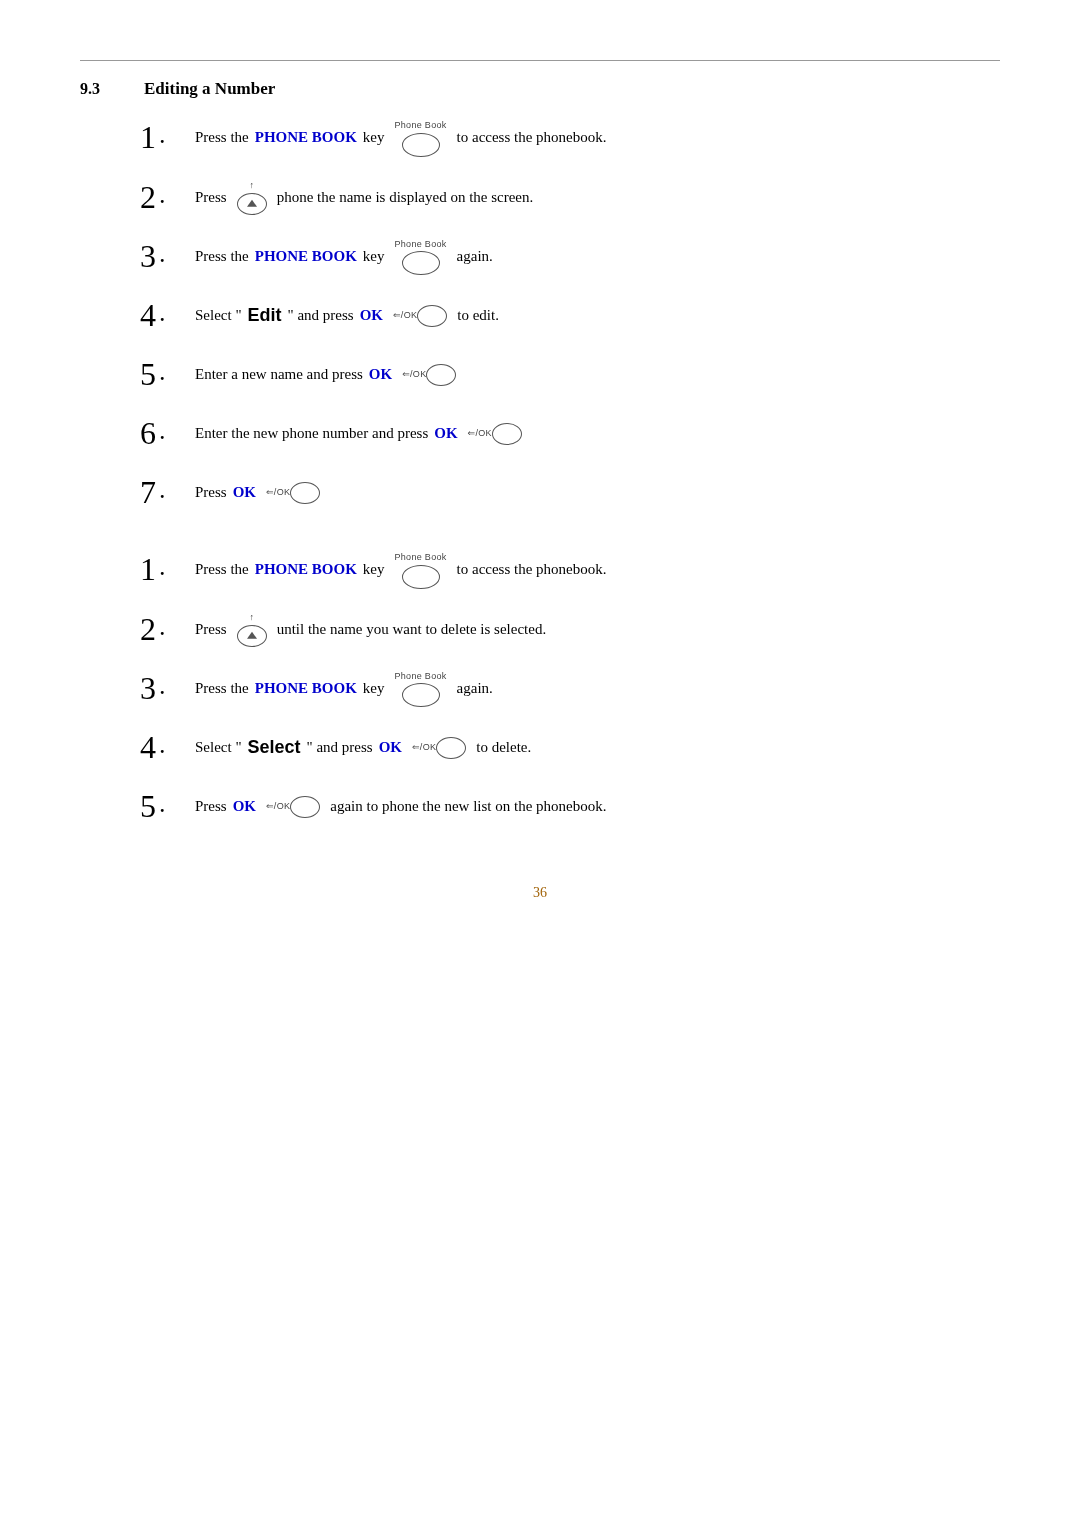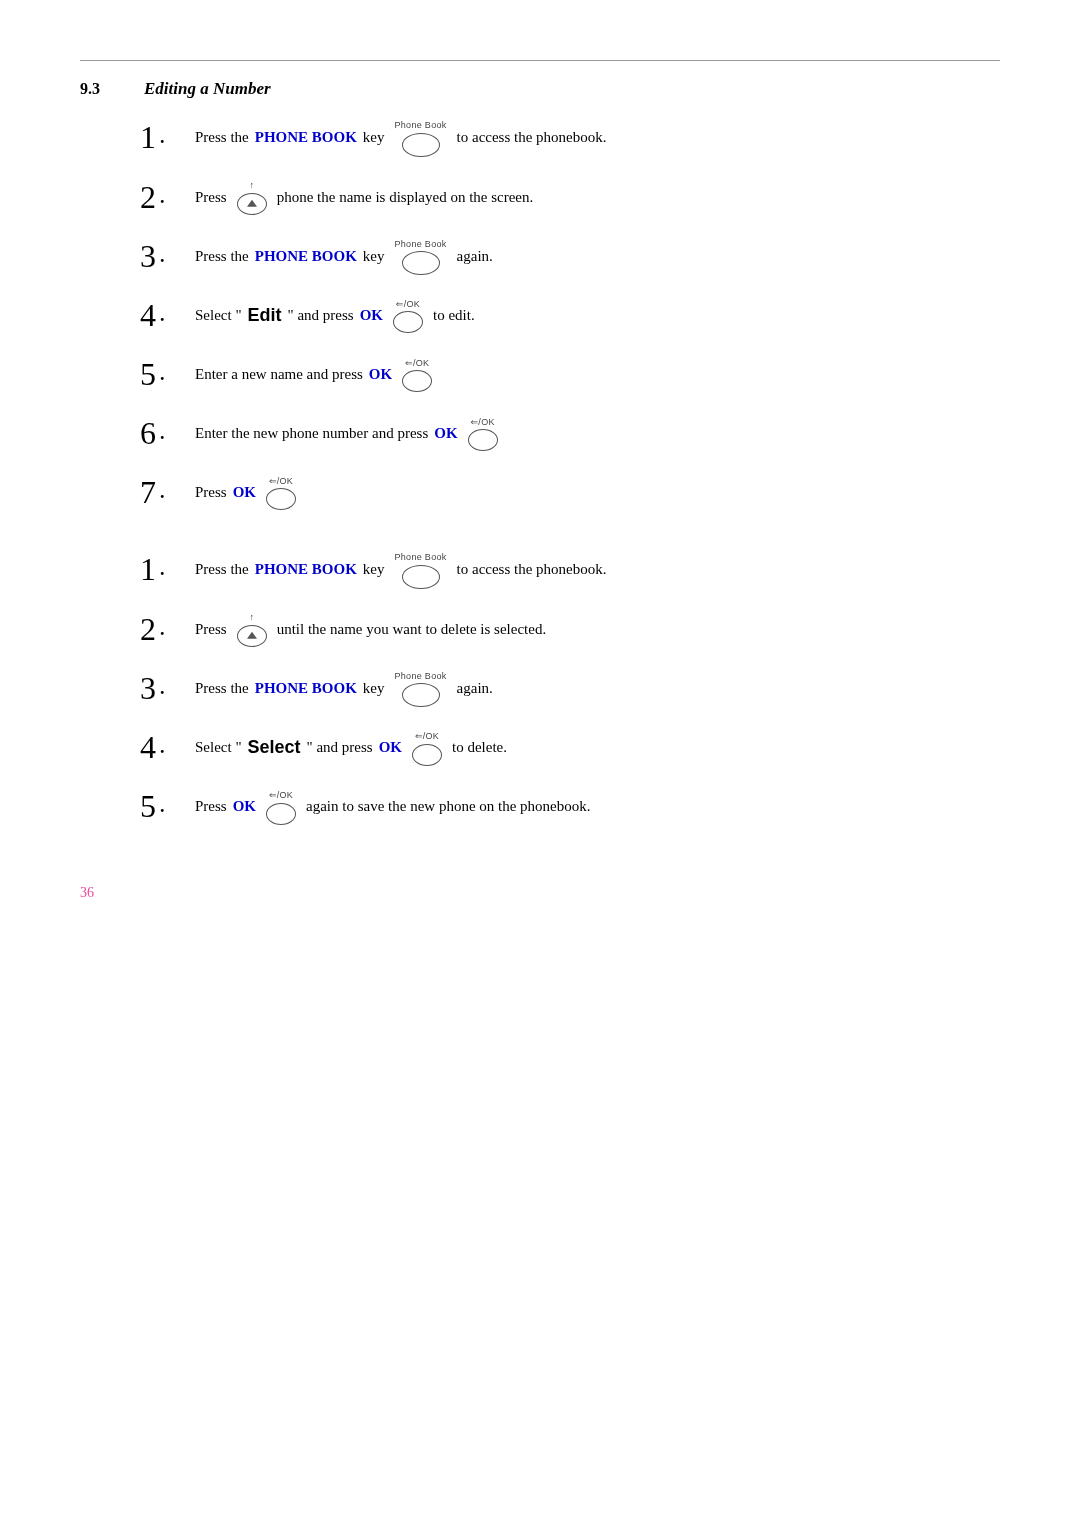--- a/index.html
+++ b/index.html
@@ -28,21 +28,20 @@
 
     .section-number {
       font-size: 16px;
       font-weight: bold;
       min-width: 40px;
     }
 
     .section-title {
       font-size: 17px;
       font-weight: bold;
-      font-style: italic;
     }
 
     .steps {
       padding-left: 60px;
     }
 
     .step {
       display: flex;
       align-items: center;
       margin-bottom: 22px;
@@ -150,21 +149,21 @@
       width: 0;
       height: 0;
       border-left: 5px solid transparent;
       border-right: 5px solid transparent;
       border-bottom: 7px solid #555;
     }
 
     
     .key-ok {
       display: inline-flex;
-      flex-direction: column;
+      flex-direction: row;
       align-items: center;
       position: relative;
       margin: 0 4px;
     }
 
     .key-ok-label {
       font-size: 9px;
       color: #444;
       font-family: Arial, sans-serif;
       margin-bottom: 1px;
@@ -174,23 +173,24 @@
     .key-ok-oval {
       width: 30px;
       height: 22px;
       border: 1.5px solid #555;
       border-radius: 50%;
       display: inline-block;
       background: #fff;
     }
 
     .page-number {
+      text-align: center;
       font-size: 14px;
       margin-top: 60px;
-      color: #ec4899;
+      color: #a16207;
     }
   </style>
 </head>
 <body>
 
 <div class="section">
   <div class="section-header">
     <span class="section-number">9.3</span>
     <span class="section-title">Editing a Number</span>
   </div>
@@ -392,20 +392,20 @@
         <span>5</span>
           <span class="step-dot">.</span>
       </div>
       <div class="step-content">
         <span>Press </span>
         <span class="bold-ok">OK</span>
         <span class="key-ok">
           <span class="key-ok-label">⇐/OK</span>
           <span class="key-ok-oval"></span>
         </span>
-        <span>again to save the new phone on the phonebook.</span>
+        <span>again to phone the new list on the phonebook.</span>
       </div>
     </div>
 
   </div>
 </div>
 
 <div class="page-number">36</div>
 
 </body></html>

